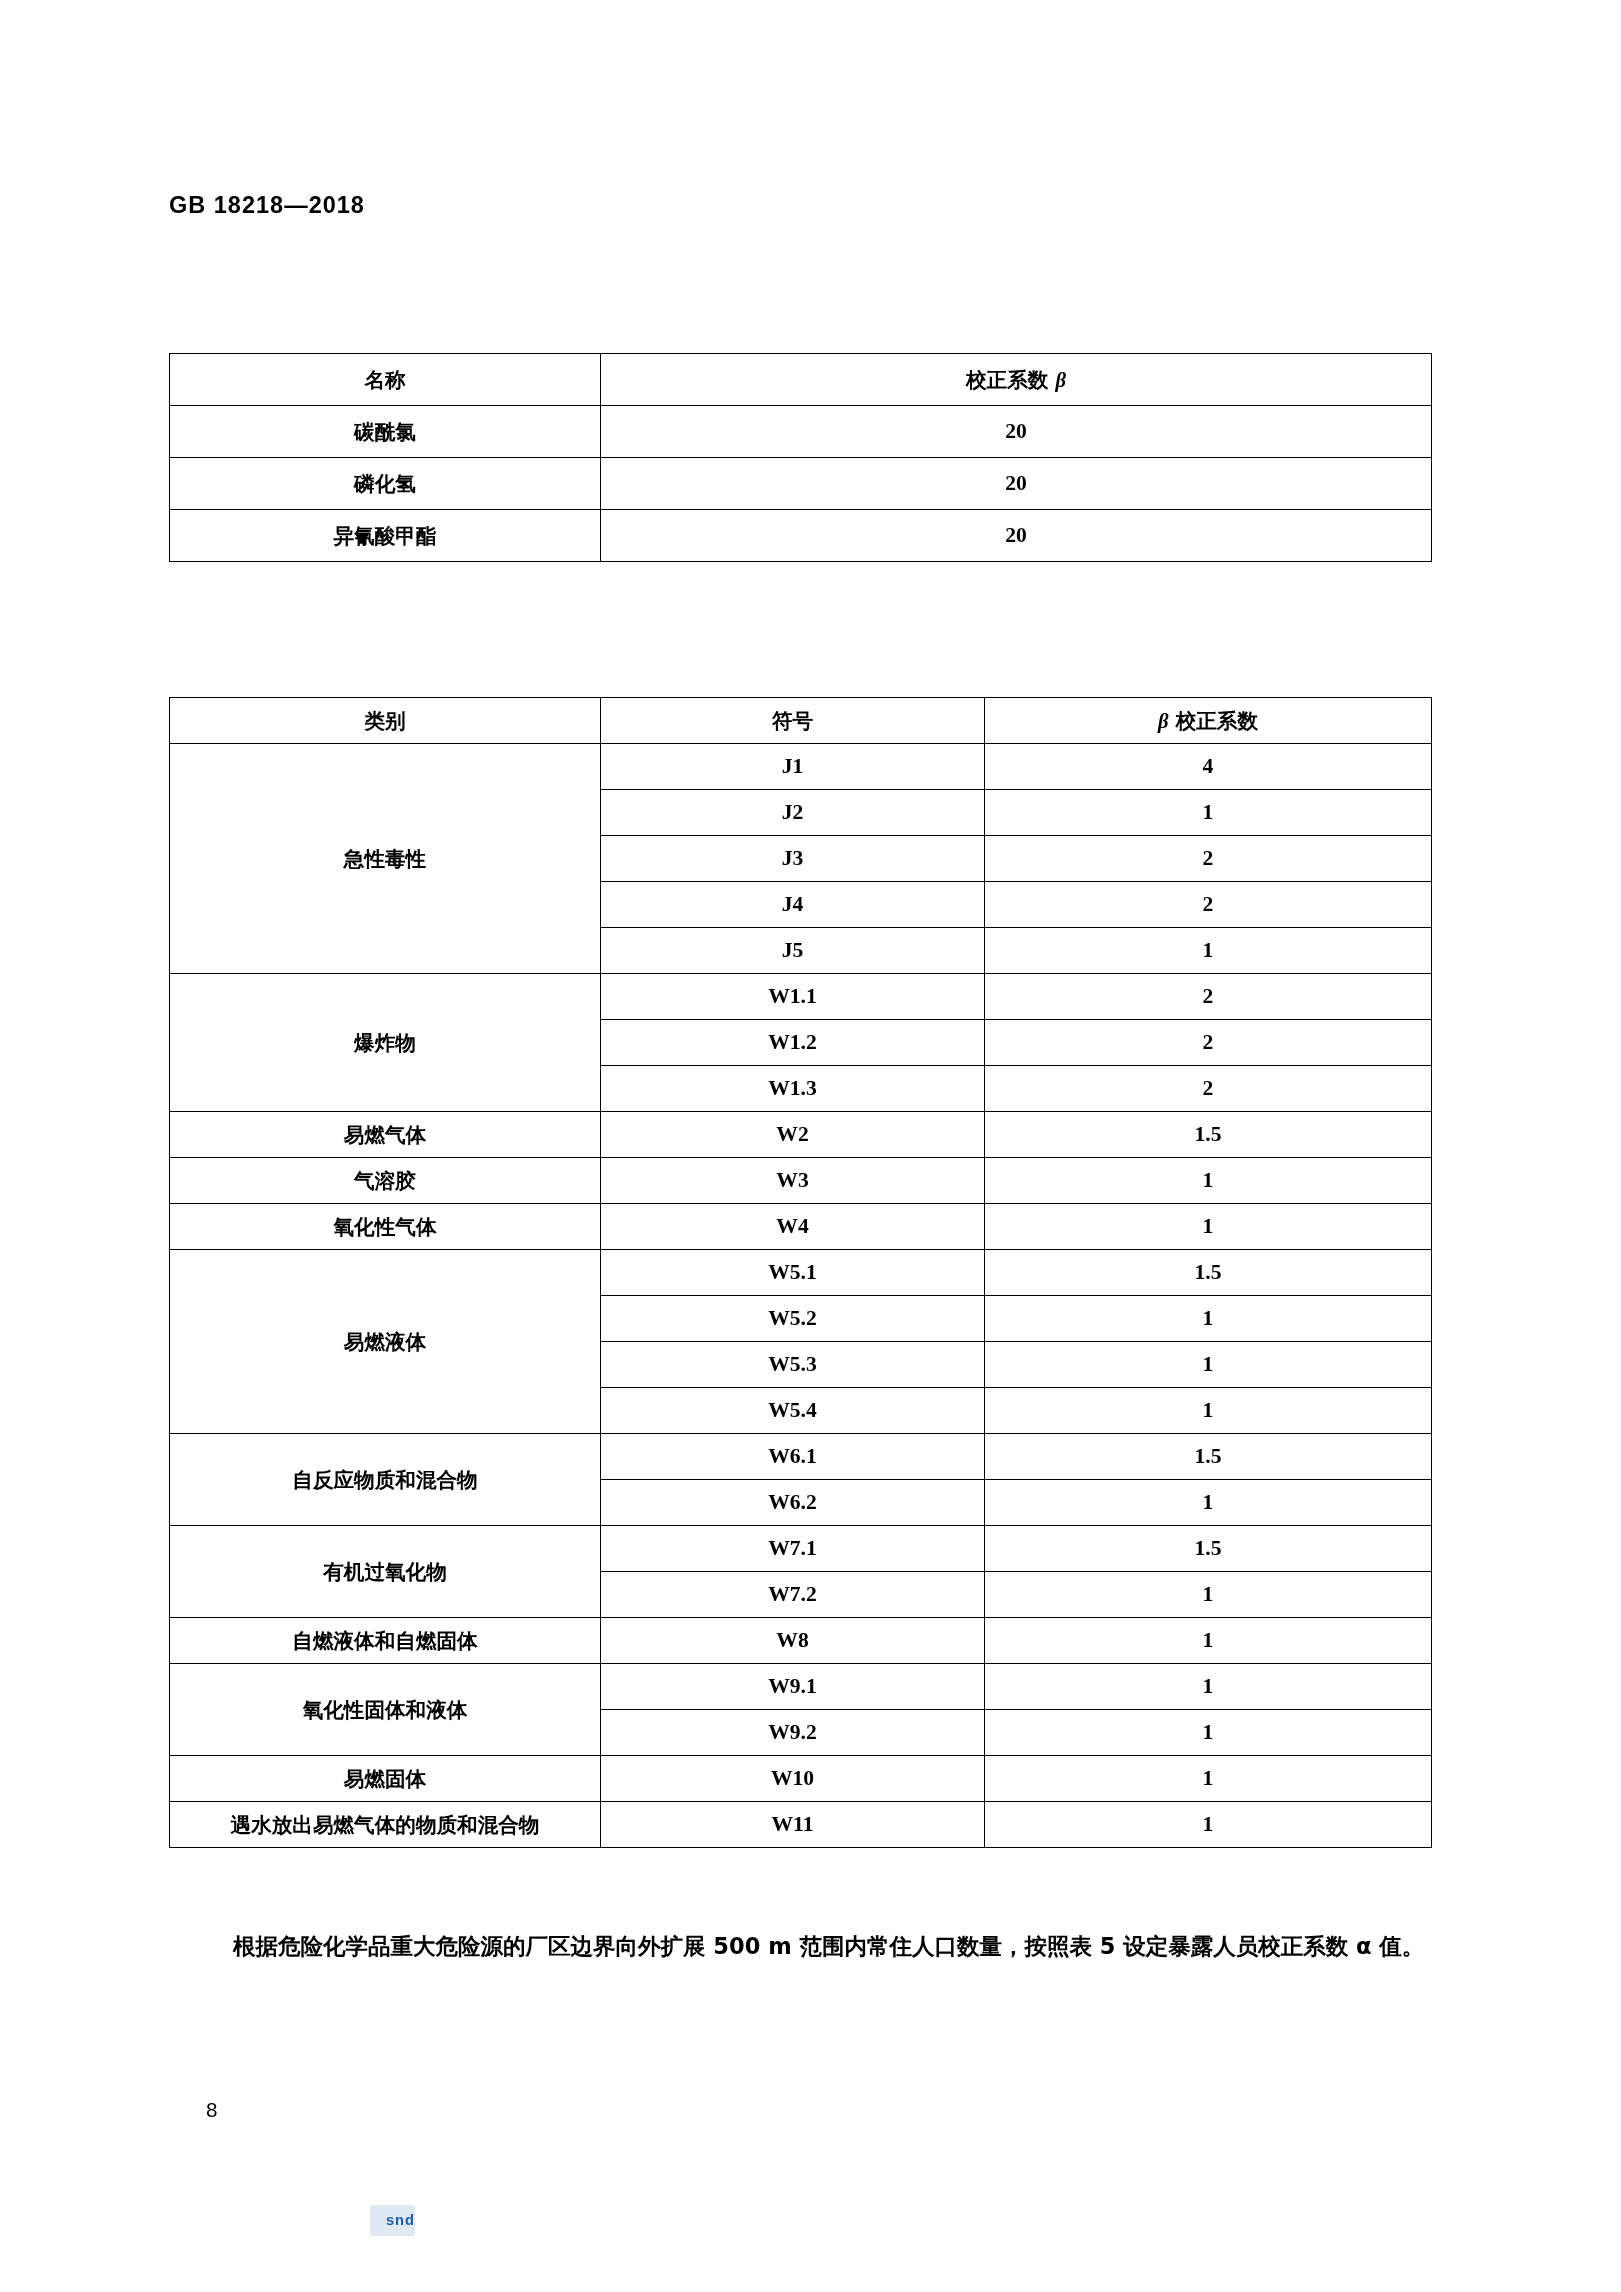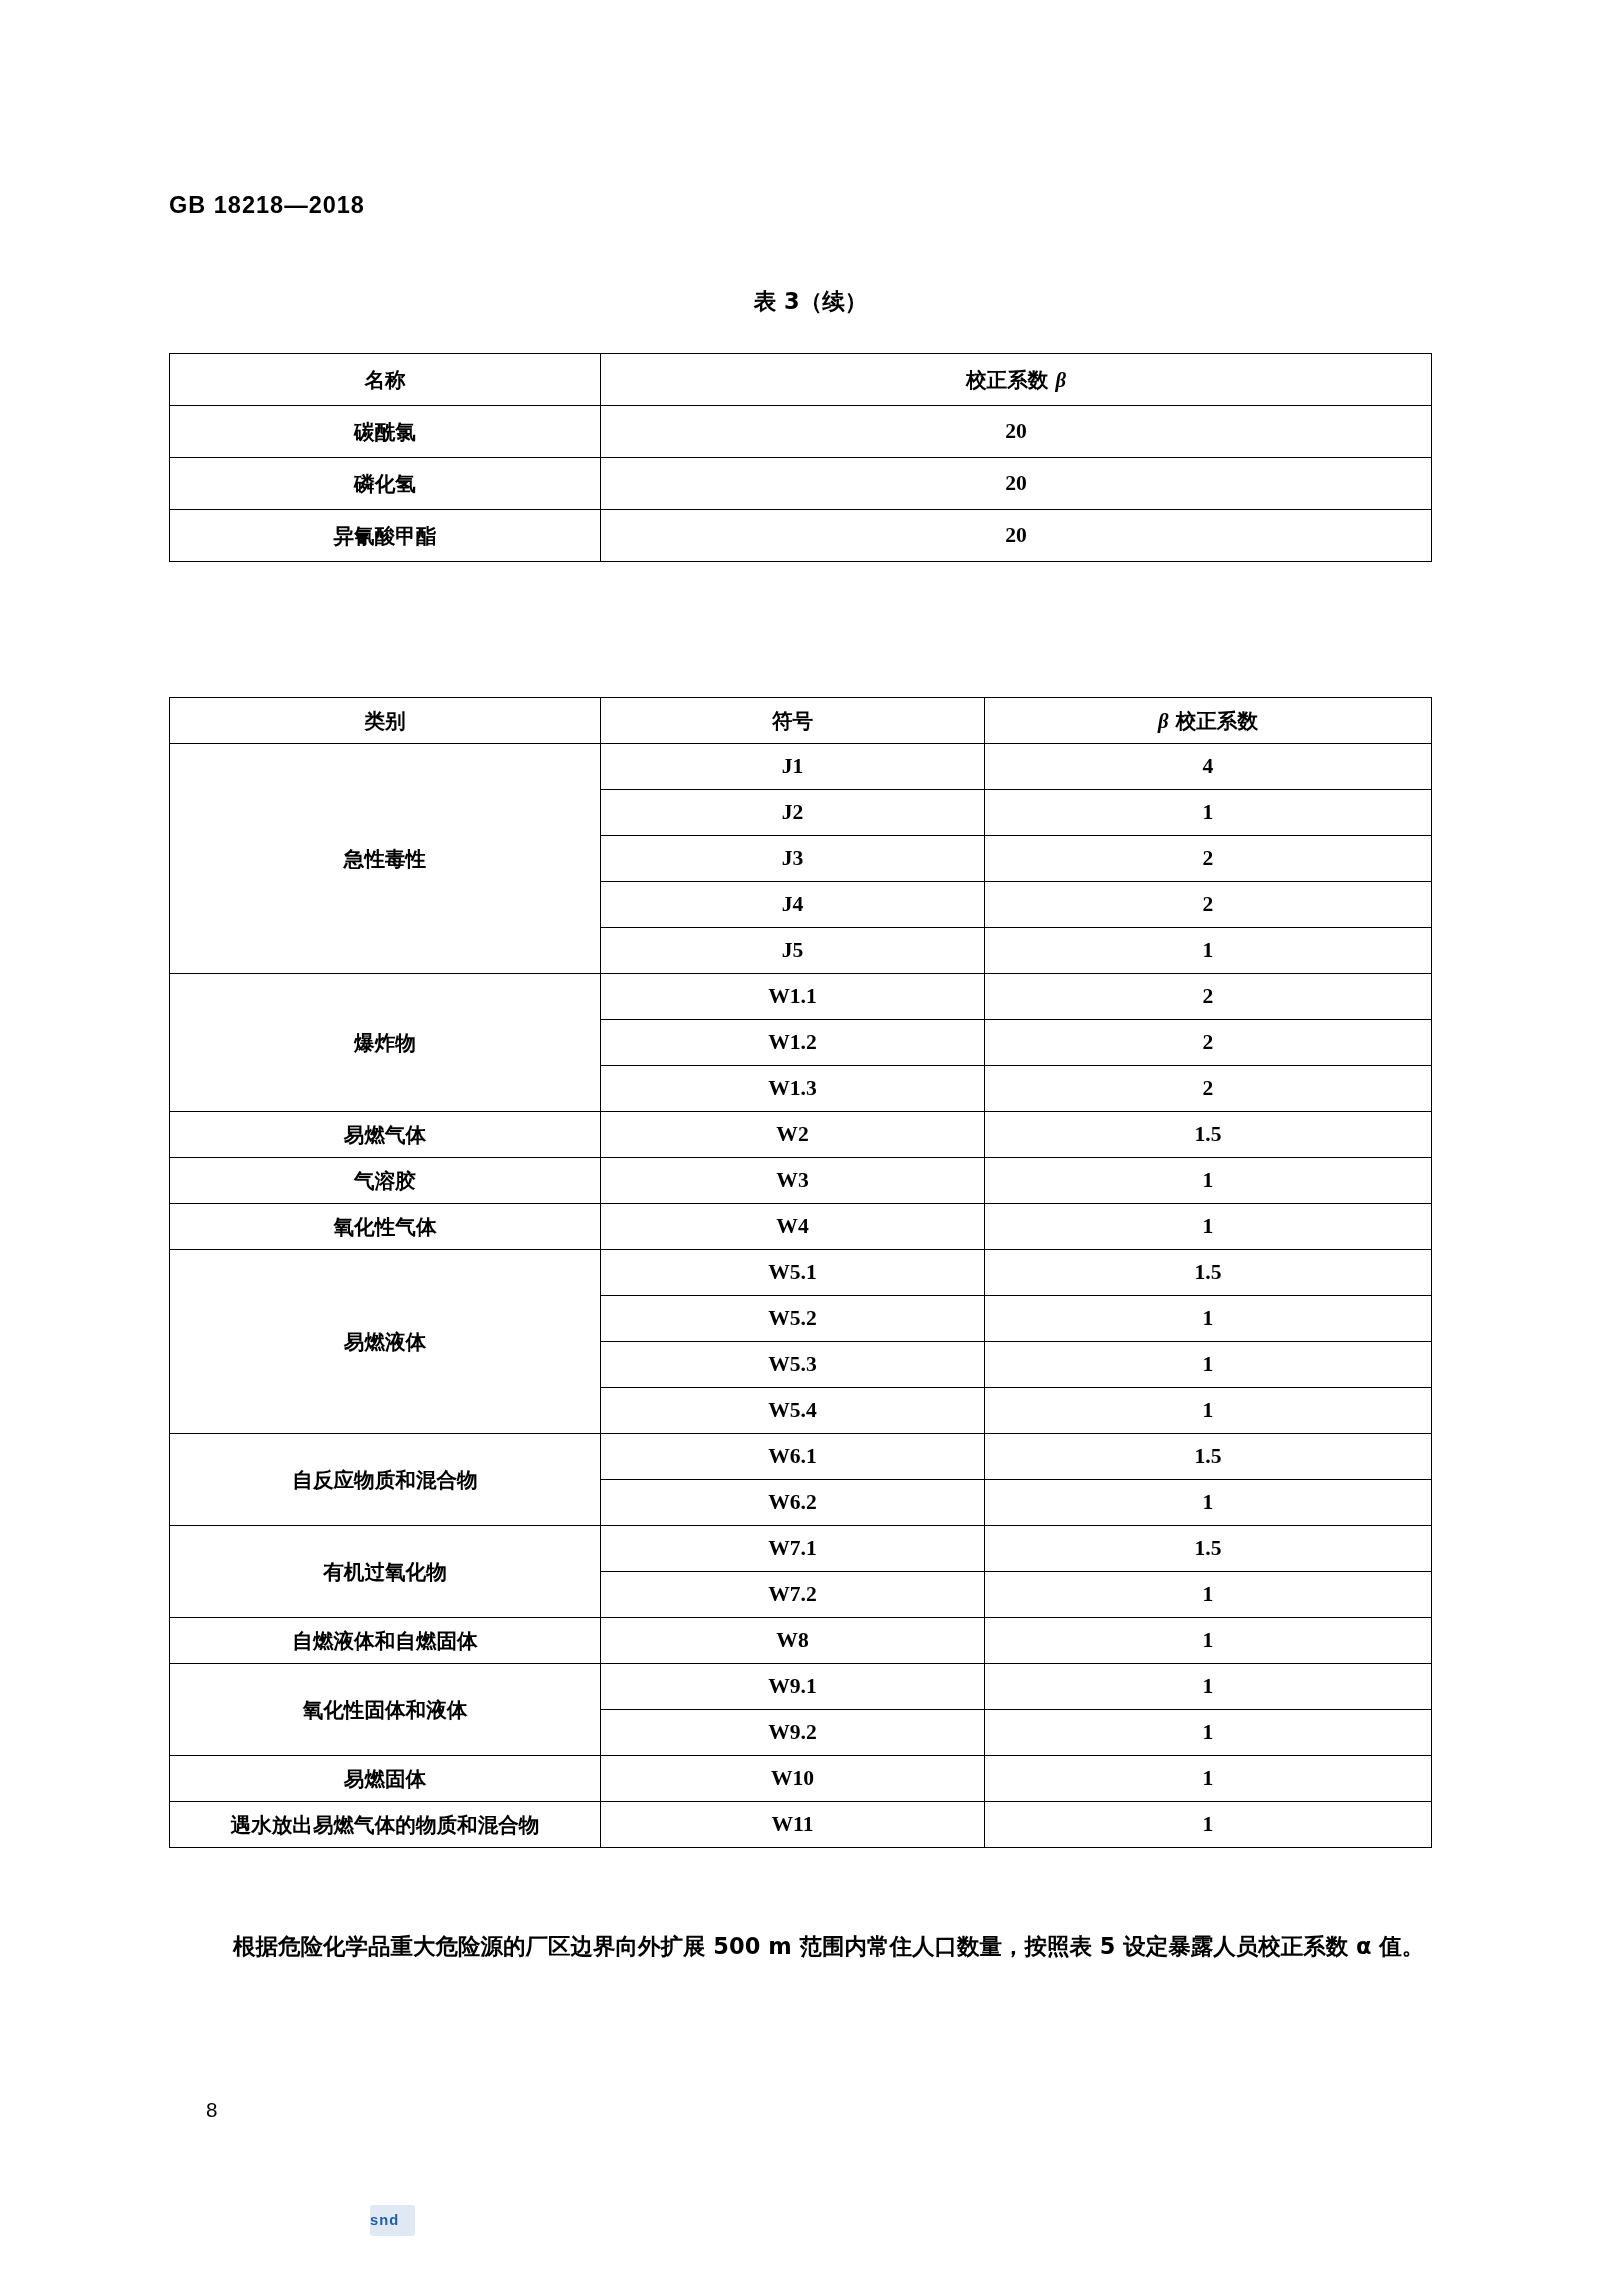--- a/index.html
+++ b/index.html
@@ -116,37 +116,36 @@
     left: 370px;
     top: 2205px;
     width: 45px;
     height: 31px;
     background: #dfe8f3;
     border-radius: 2.9px;
     color: #1f5fa8;
     font-family: "Liberation Sans", sans-serif;
     font-size: 14.7px;
     font-weight: bold;
-    text-align: left;
+    text-align: right;
     line-height: 31px;
     letter-spacing: 1px;
   }
   .italic-beta {
     font-family: "Liberation Serif", serif;
     font-style: italic;
   }
 </style>
 </head>
 <body>
 
 <div class="page">
 
   <div class="header">GB 18218—2018</div>
 
-  <div class="table3-caption">表 3（续）</div>
 
   <table class="doc" id="table3">
     <colgroup>
         <col style="width:431px">
         <col style="width:831px">
       </colgroup>
     <thead>
       <tr>
         <th>名称</th>
         <th>校正系数&nbsp;<span class="italic-beta">β</span></th>

